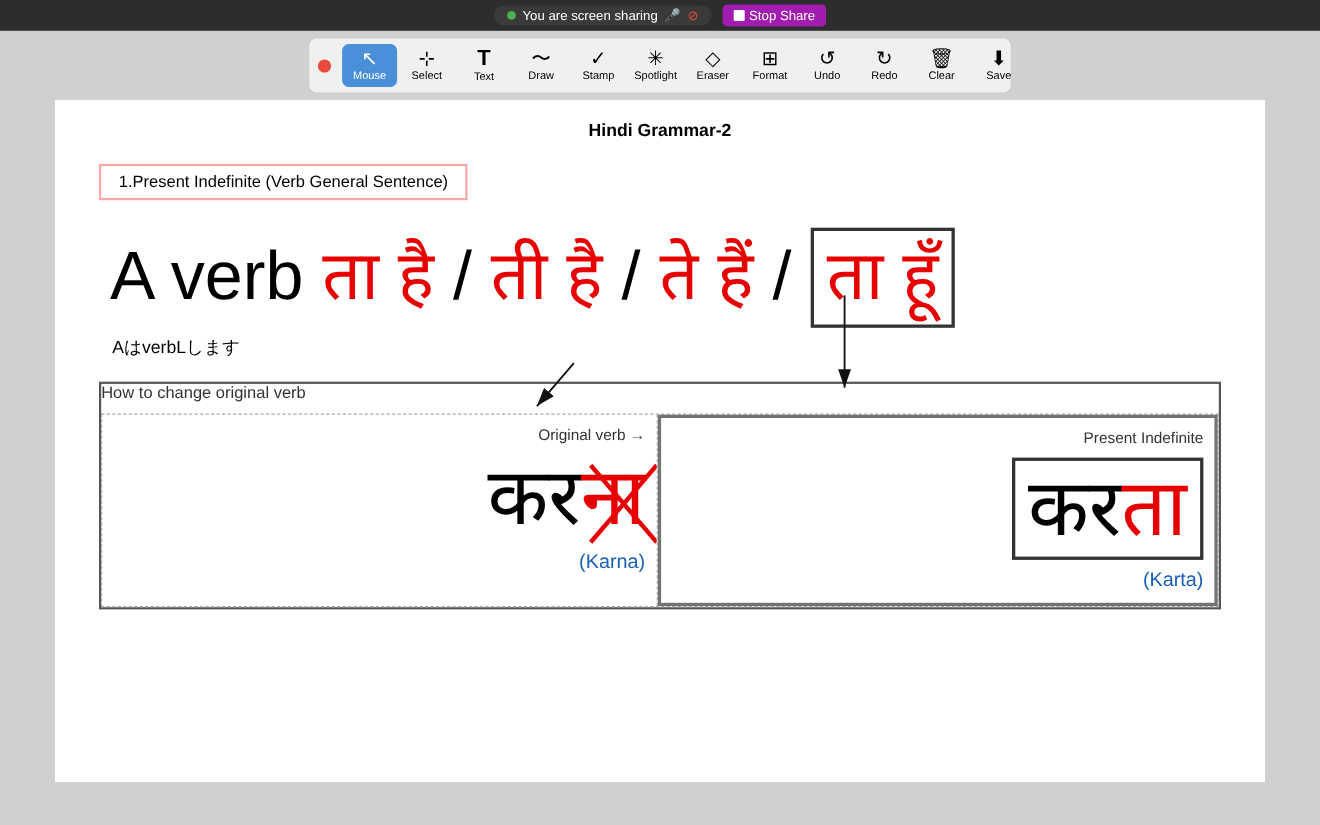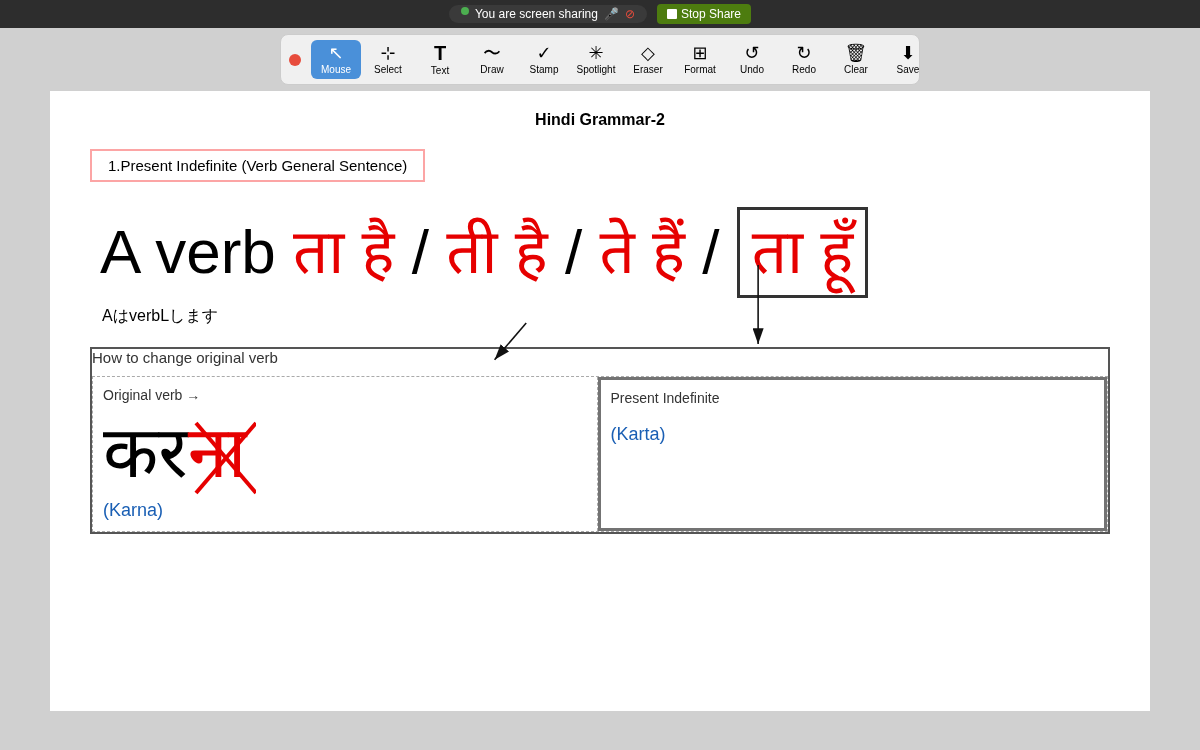--- a/index.html
+++ b/index.html
@@ -20,36 +20,36 @@
       align-items: center;
       justify-content: center;
       gap: 10px;
     }
 
     .share-status {
       background: #3a3a3a;
       border-radius: 12px;
       padding: 2px 12px;
       display: flex;
-      align-items: flex-start;
+      align-items: center;
       gap: 6px;
       color: white;
       font-size: 12px;
     }
 
     .share-dot {
       width: 8px;
       height: 8px;
       background: #4caf50;
       border-radius: 50%;
       display: inline-block;
     }
 
     .stop-share-btn {
-      background: #4d7c0f;
+      background: #a21caf;
       color: white;
       border: none;
       border-radius: 4px;
       padding: 3px 10px;
       font-size: 12px;
       cursor: pointer;
       display: flex;
       align-items: center;
       gap: 4px;
     }
@@ -185,21 +185,21 @@
       display: flex;
       width: 100%;
     }
 
     .verb-col {
       flex: 1;
       border-right: 1px dashed #aaa;
       padding: 10px;
       display: flex;
       flex-direction: column;
-      align-items: flex-start;
+      align-items: flex-end;
     }
 
     .verb-col:last-child {
       border-right: none;
     }
 
     .verb-col-header {
       font-size: 14px;
       color: #333;
       margin-bottom: 10px;
@@ -345,20 +345,25 @@
             <svg width="120" height="90" style="position:absolute;top:0;right:-10px;">
               <line x1="60" y1="10" x2="120" y2="80" stroke="#e60000" stroke-width="4"></line>
               <line x1="60" y1="80" x2="120" y2="10" stroke="#e60000" stroke-width="4"></line>
             </svg>
           </div>
           <div class="roman-label">(Karna)</div>
         </div>
 
         <div class="verb-col red-outline">
           <div class="verb-col-header">Present Indefinite</div>
+          <div class="black-inner-box">
+            <div class="devanagari-large">
+              <span>कर</span><span class="red-part">ता</span>
+            </div>
+          </div>
           <div class="roman-label">(Karta)</div>
         </div>
       </div>
     </div>
 
     <svg class="arrows" viewBox="0 0 1020 620">
 
       <defs>
         <marker id="arrowhead" markerWidth="10" markerHeight="7" refX="10" refY="3.5" orient="auto">
           <polygon points="0 0, 10 3.5, 0 7" fill="#111"></polygon>

